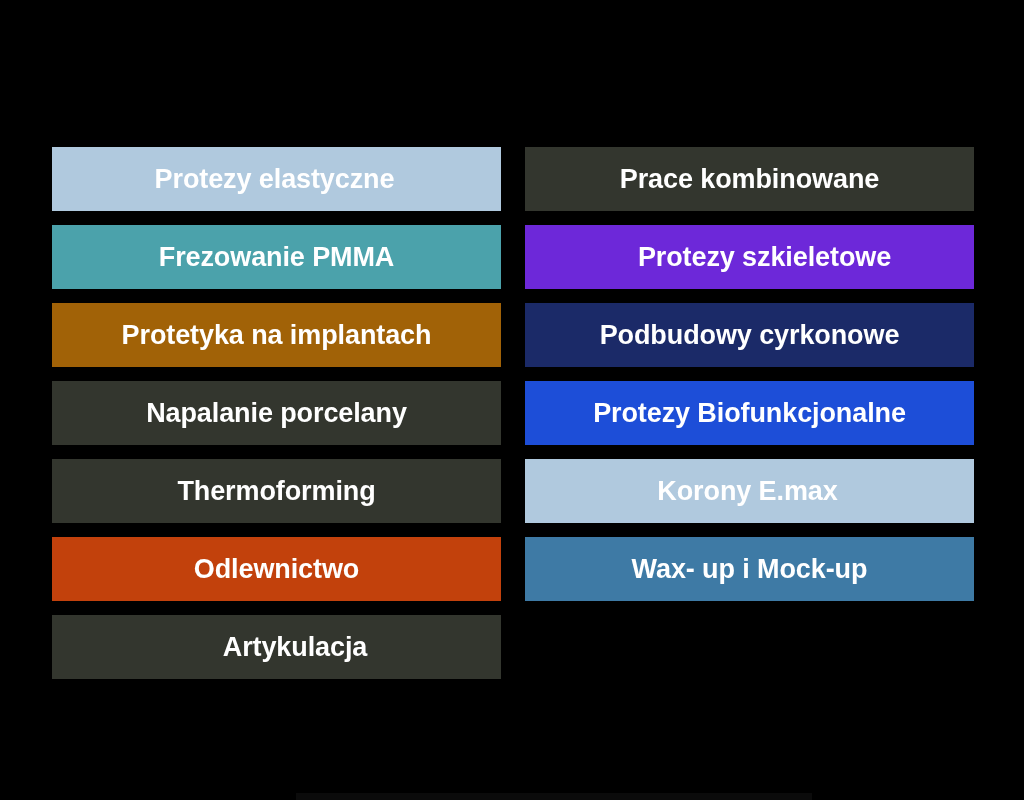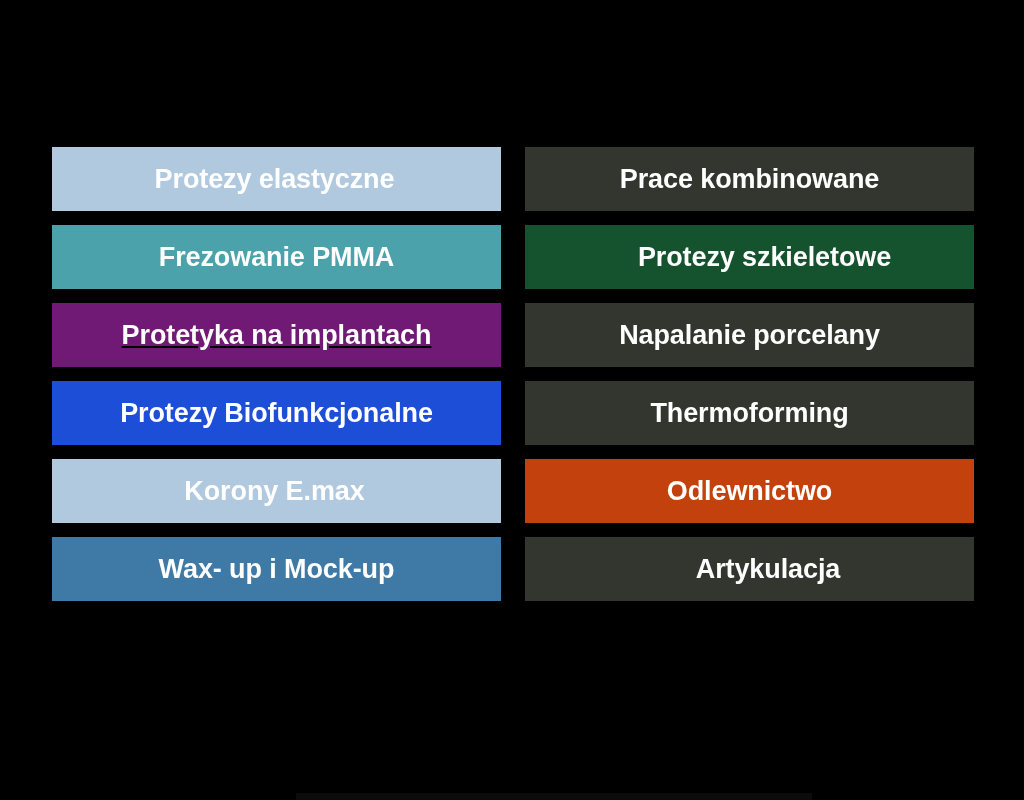--- a/index.html
+++ b/index.html
@@ -82,25 +82,28 @@
   <div class="services-grid" id="services-grid">
       <div class="service-tile sw-lightblue" style="background: rgb(176, 201, 222);">
         <span class="tile-label">Protezy elastyczne</span>
       </div>
       <div class="service-tile sw-darkolive" style="background: rgb(51, 54, 46);">
         <span class="tile-label">Prace kombinowane</span>
       </div>
       <div class="service-tile sw-teal" style="background: rgb(75, 162, 171);">
         <span class="tile-label">Frezowanie PMMA</span>
       </div>
-      <div class="service-tile sw-steelblue" style="background: #14532d; padding-left: 40px;">
+      <div class="service-tile sw-steelblue" style="background: #6d28d9; padding-left: 40px;">
         <span class="tile-label">Protezy szkieletowe</span>
       </div>
-      <div class="service-tile sw-darkolive" style="background: #701a75; text-decoration: underline;">
+      <div class="service-tile sw-darkolive" style="background: #a16207;">
         <span class="tile-label">Protetyka na implantach</span>
+      </div>
+      <div class="service-tile sw-navy" style="background: rgb(27, 42, 104);">
+        <span class="tile-label">Podbudowy cyrkonowe</span>
       </div>
       <div class="service-tile sw-darkolive" style="background: rgb(51, 54, 46);">
         <span class="tile-label">Napalanie porcelany</span>
       </div>
       <div class="service-tile sw-paleteal" style="background: #1d4ed8;">
         <span class="tile-label">Protezy Biofunkcjonalne</span>
       </div>
       <div class="service-tile sw-darkolive" style="background: rgb(51, 54, 46);">
         <span class="tile-label">Thermoforming</span>
       </div>

